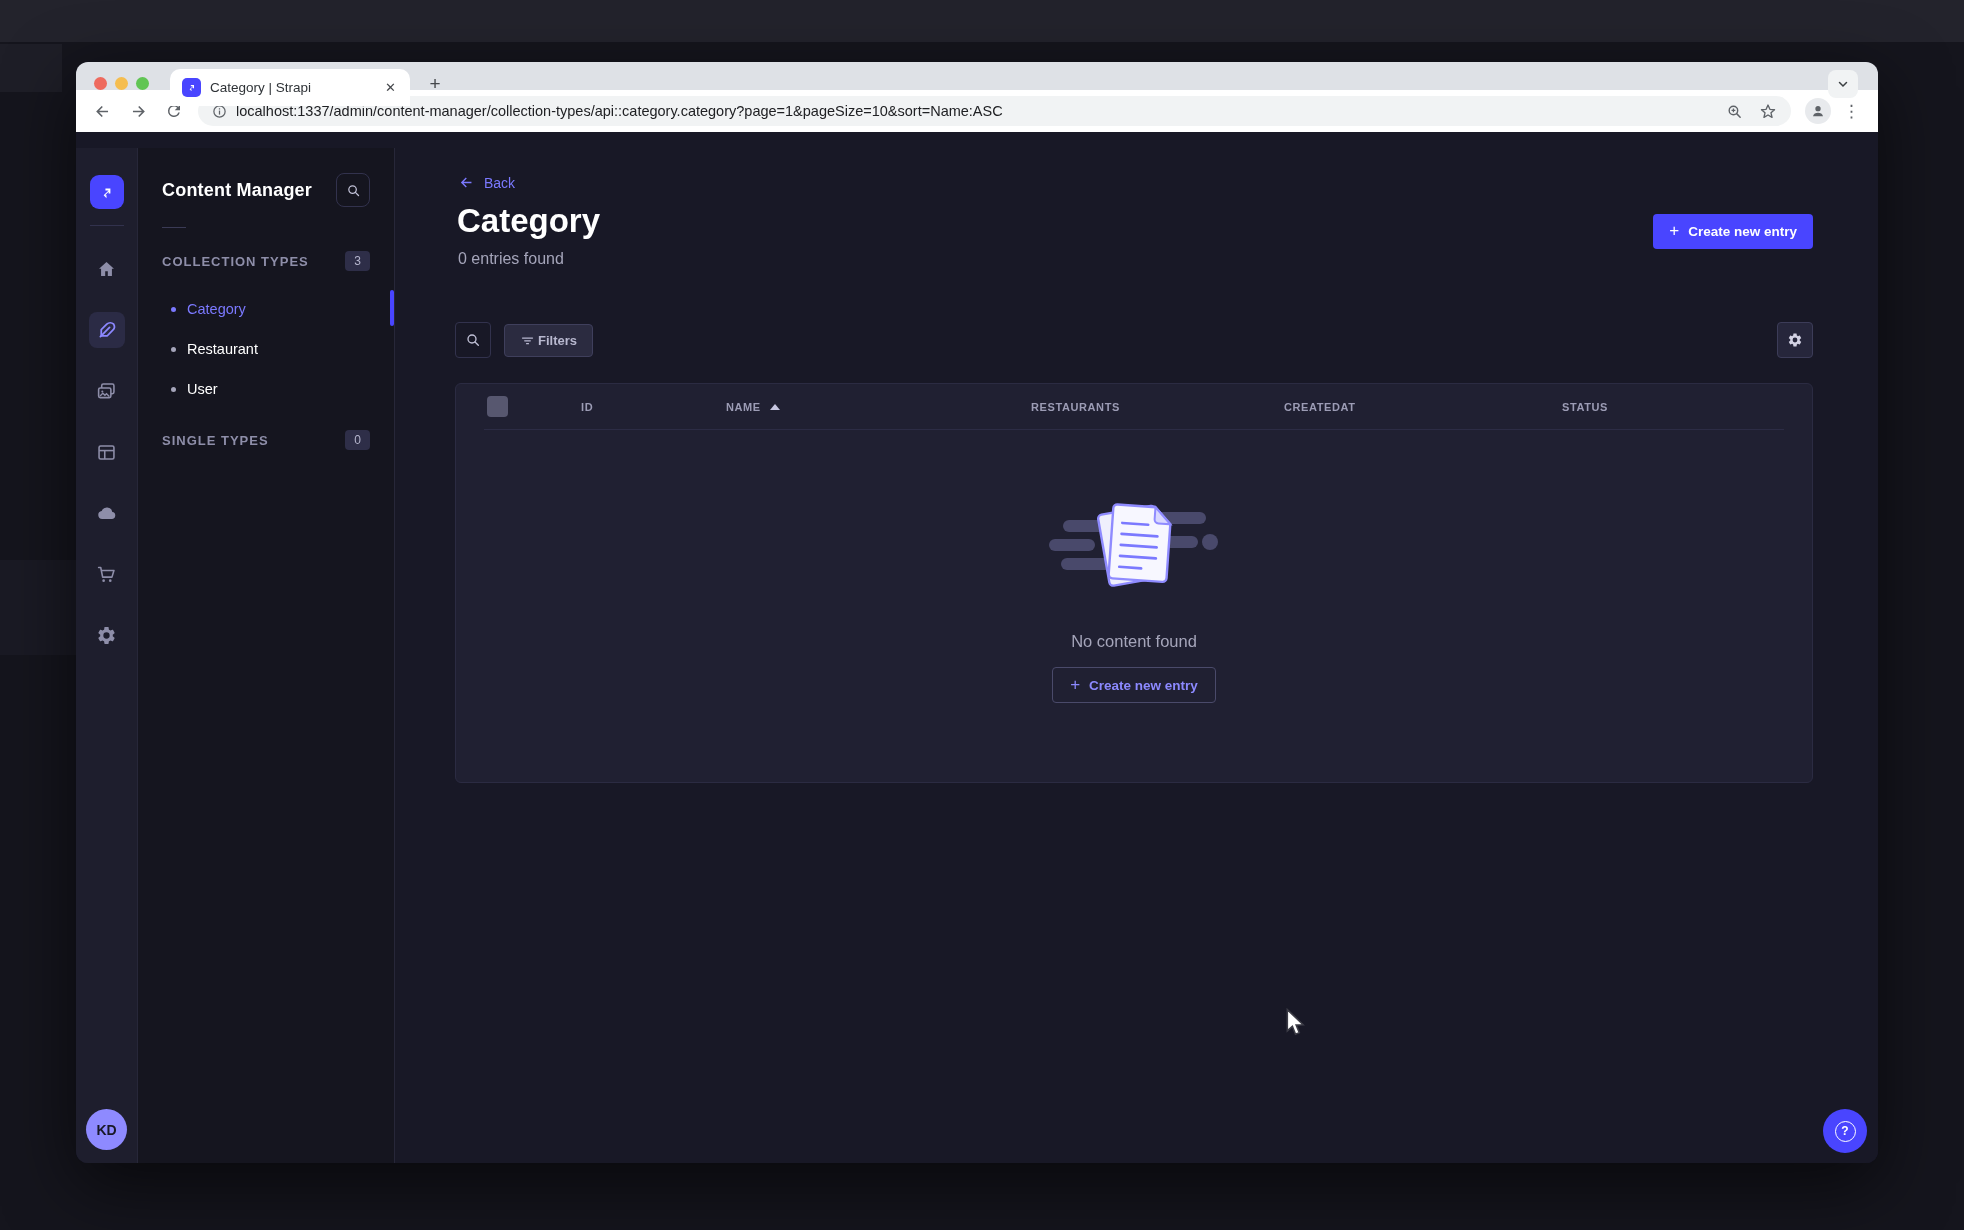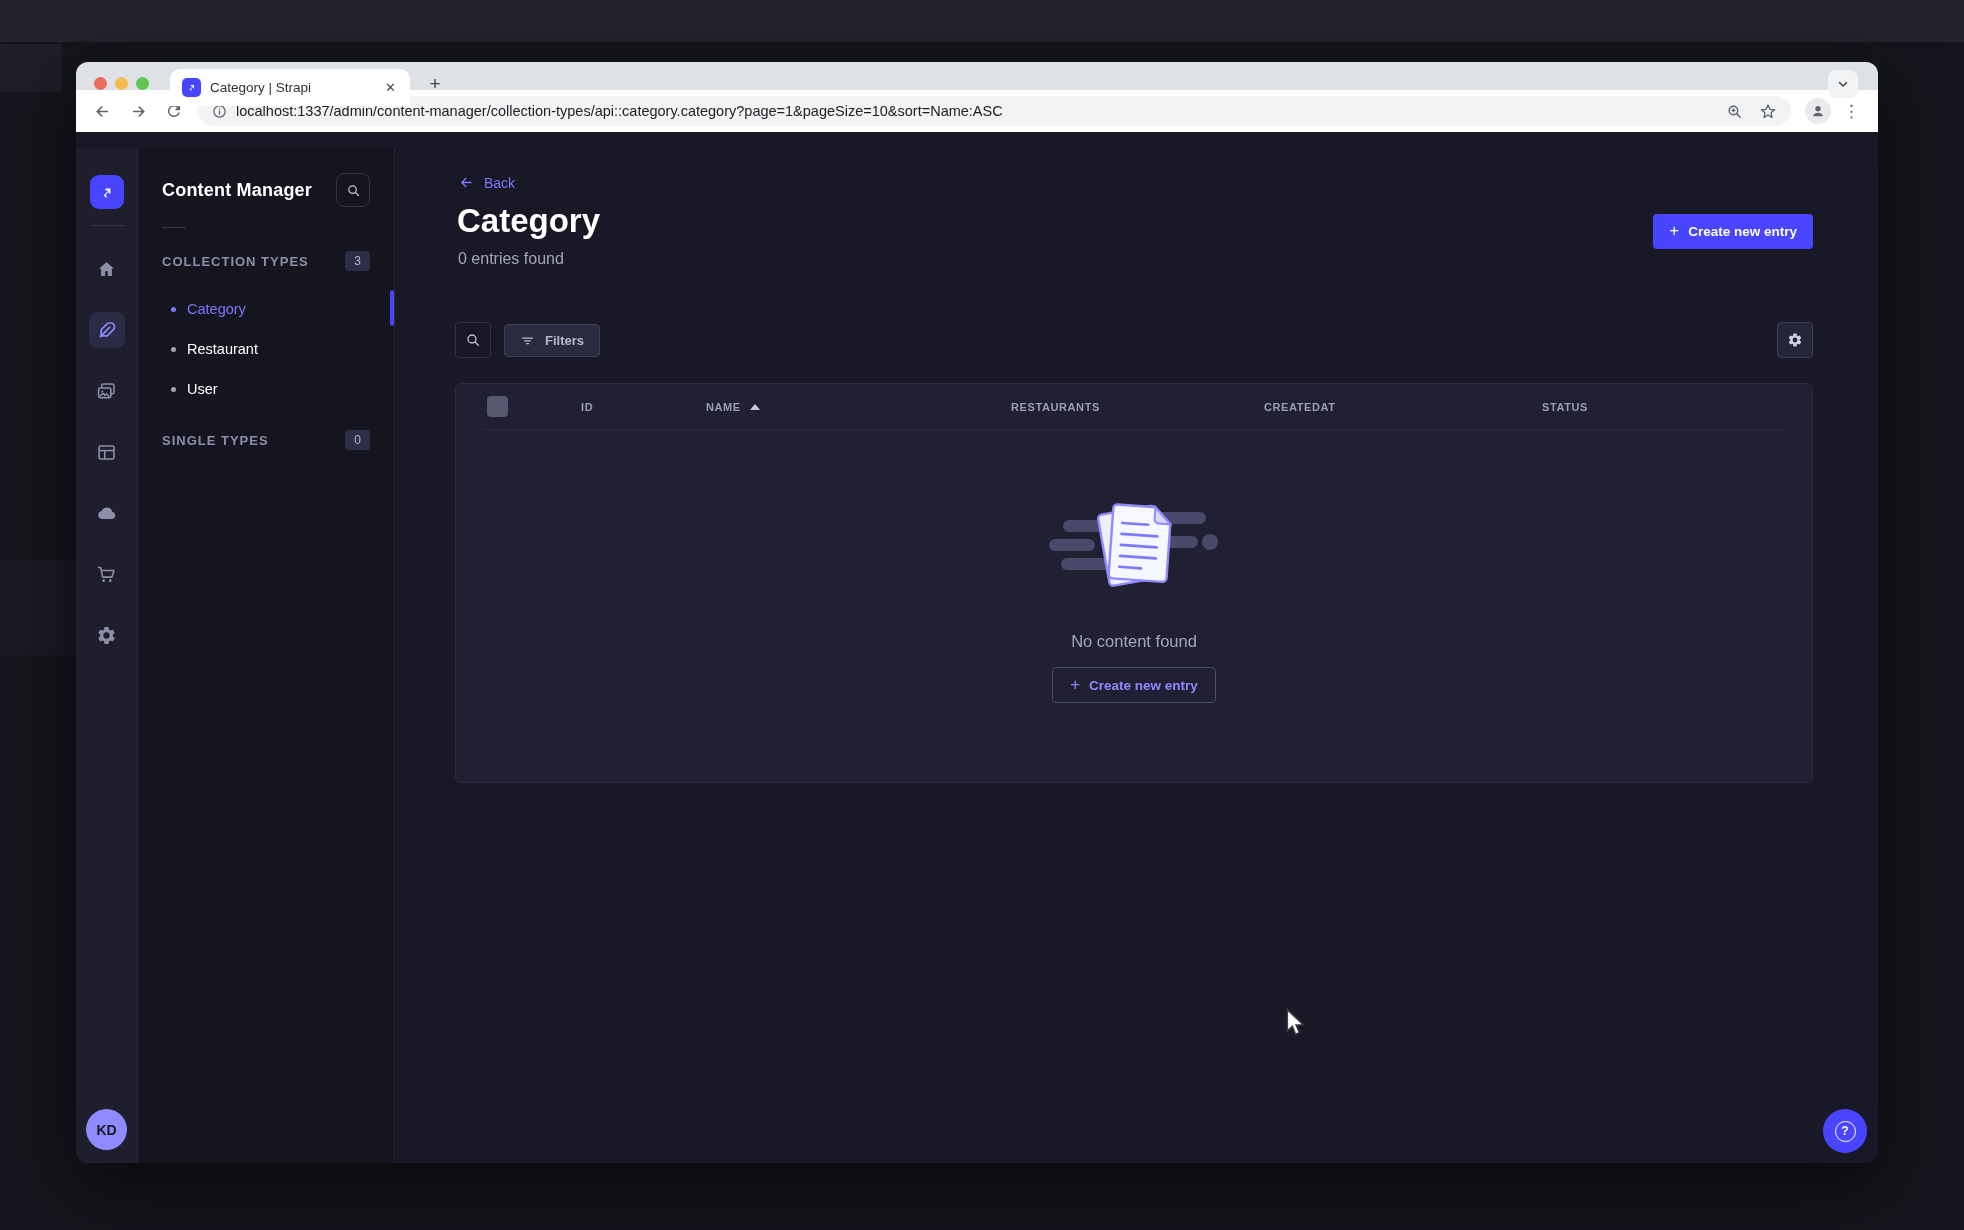--- a/index.html
+++ b/index.html
@@ -88,33 +88,33 @@
   .entries { position:absolute; left:63px; top:102px; font-size:16px; color:#a5a5ba; }
   .btn-primary { position:absolute; right:65px; top:66px; height:35px; padding:0 16px; background:#4945ff;
                  border-radius:4px; display:flex; align-items:center; gap:9px; color:#ffffff;
                  font-size:13.5px; font-weight:600; }
   .plus-glyph { font-size:17px; font-weight:400; line-height:1; position:relative; top:-1px; }
 
   .controls { position:absolute; left:60px; right:65px; top:174px; height:36px; display:flex; align-items:center; }
   .iconbtn { width:36px; height:36px; border:1px solid #32324d; border-radius:4px; background:transparent;
              display:flex; align-items:center; justify-content:center; flex:none; }
   .btn-filters { margin-left:13px; height:33px; padding:0 15px; background:#2b2b40; border:1px solid #3f3f5c;
-                 border-radius:4px; display:flex; align-items:center; gap:10px; color:#b8b8cf;
+                 border-radius:4px; display:flex; align-items:center; gap:3px; color:#b8b8cf;
                  font-size:13px; font-weight:600; }
   .controls .spacer { flex:1; }
   .btn-gear { background:#26263b; border-color:#3c3c58; }
 
   
   .card { position:absolute; left:60px; right:65px; top:235px; height:400px; background:#202032;
           border:1px solid #2b2b42; border-radius:6px; }
   .thead { height:45px; display:flex; align-items:center; }
   .cell { font-size:11px; font-weight:600; letter-spacing:.6px; color:#9c9cb5; display:flex; align-items:center; }
   .c-check { width:125px; padding-left:31px; }
   .c-id { width:125px; }
-  .c-name { width:276px; gap:9px; }
+  .c-name { width:276px; gap:9px;margin-left:20px; }
   .c-rest { width:282px;padding-left:29px; }
   .c-created { width:278px; }
   .c-status { flex:1; }
   .checkbox { width:21px; height:21px; border-radius:4px; background:#57576f; }
   .sort-asc { width:0; height:0; border-left:5px solid transparent; border-right:5px solid transparent;
               border-bottom:6px solid #c7c6e1; }
   .thead-divider { height:1px; background:#2c2c45; margin:0 28px; }
 
   .empty { display:flex; flex-direction:column; align-items:center; padding-top:62px;text-align:center; }
   .empty-msg { margin-top:36px; font-size:16.5px; color:#a5a5ba; }

